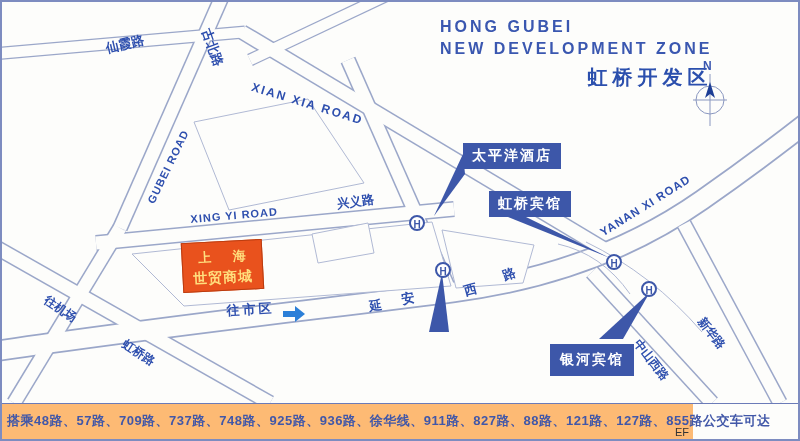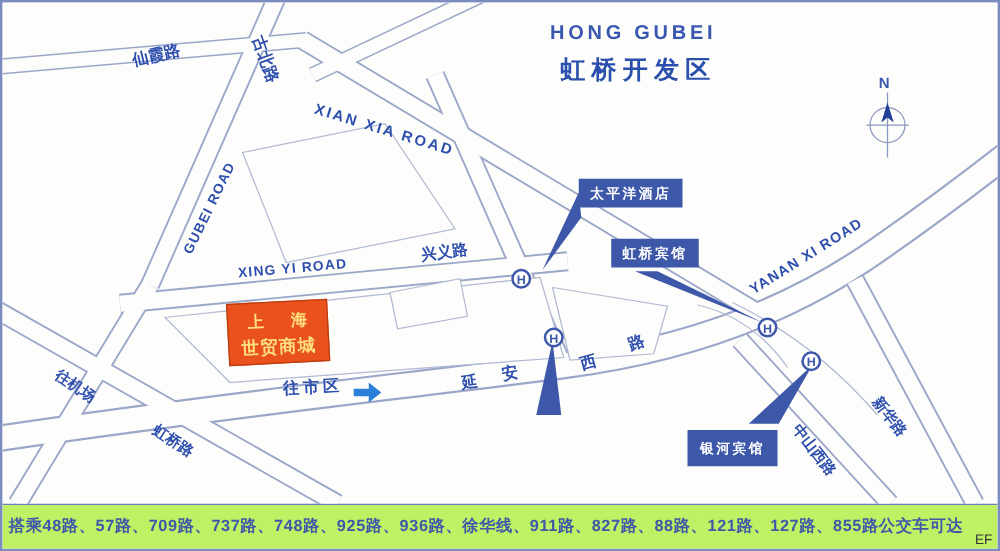--- a/index.html
+++ b/index.html
@@ -10,30 +10,30 @@
   .road-case.wide{stroke-width:22;}
   .road-case.narrow{stroke-width:13;}
   .road-fill{fill:none;stroke:#fdfdfb;stroke-width:13;stroke-linecap:butt;}
   .road-fill.wide{stroke-width:18.5;}
   .road-fill.narrow{stroke-width:10.5;}
   .block{fill:#fdfdfb;stroke:#b0b9d4;stroke-width:1;}
   .thinline{fill:none;stroke:#b0b9d4;stroke-width:1;}
   .wedge{fill:#3d57a9;}
   .cityarrow{fill:#2b7fd8;}
   .rlabel{position:absolute;color:#2e4fae;font-weight:bold;white-space:nowrap;transform-origin:left top;}
-  .hotel-label{position:absolute;background:#3d57a9;color:#ffffff;font-weight:bold;font-size:11px;letter-spacing:2px;padding:4px 9px;white-space:nowrap;}
+  .hotel-label{position:absolute;background:#3d57a9;color:#ffffff;font-weight:bold;font-size:14px;letter-spacing:2px;padding:4px 9px;white-space:nowrap;}
   .hmark{position:absolute;width:16px;height:16px;border:2px solid #3d57a9;border-radius:50%;background:#fff;color:#3d57a9;font-size:10px;font-weight:bold;line-height:16px;text-align:center;box-sizing:border-box;}
   .title-block{position:absolute;left:438px;top:14px;color:#3a57b0;}
   .title-en{font-size:16px;font-weight:bold;letter-spacing:3px;line-height:22px;white-space:nowrap;}
   .title-cn{font-size:20px;font-weight:bold;letter-spacing:5px;margin-top:4px;color:#2b4fad;white-space:nowrap;text-align:right;}
   .mart{position:absolute;left:180px;top:239px;width:79px;height:48px;background:#e9521d;border:1px solid #b93c10;transform:rotate(-3deg);color:#ffdf7e;font-weight:bold;text-align:center;}
   .mart .l1{font-size:13px;letter-spacing:9px;margin-top:6px;text-indent:9px;}
   .mart .l2{font-size:14px;letter-spacing:1px;margin-top:3px;}
   .compass-n{position:absolute;left:701px;top:57px;color:#3a57b0;font-size:12px;font-weight:bold;}
-  .footer{position:absolute;left:0;top:402px;width:796px;height:35px;background:#bef264;}
+  .footer{position:absolute;left:0;top:402px;width:691px;height:35px;background:#fdba74;}
   .bus-text{position:absolute;left:5px;top:8px;color:#4157a8;font-weight:bold;font-size:13px;letter-spacing:0.5px;white-space:nowrap;}
   .corner-mark{position:absolute;right:4px;bottom:1px;color:#333;font-size:11px;text-align:right;}
 </style>
 </head>
 <body>
 
 <div class="frame">
   <div class="map-area">
 
     <svg class="map-svg" width="796" height="401" viewBox="0 0 796 401">
@@ -87,20 +87,21 @@
       <g stroke="#8a97c0" fill="none">
         <circle cx="708" cy="98" r="14"></circle>
         <line x1="708" y1="72" x2="708" y2="124"></line>
         <line x1="691" y1="98" x2="725" y2="98"></line>
         <polygon points="708,80 703,96 708,92 713,96" fill="#1e3f96" stroke="none"></polygon>
       </g>
     </svg>
 
     <div class="title-block">
       <div class="title-en">HONG GUBEI</div>
+      <div class="title-en">NEW DEVELOPMENT ZONE</div>
       <div class="title-cn">虹桥开发区</div>
     </div>
     <span class="compass-n">N</span>
 
     <span class="rlabel" style="left:102px;top:38px;font-size:13px;transform:rotate(-13deg);">仙霞路</span>
     <span class="rlabel" style="left:212px;top:24px;font-size:13px;transform:rotate(70deg);">古北路</span>
     <span class="rlabel" style="left:143px;top:198px;font-size:11px;letter-spacing:1px;transform:rotate(-64deg);">GUBEI ROAD</span>
     <span class="rlabel" style="left:252px;top:78px;font-size:12px;letter-spacing:2px;transform:rotate(17deg);">XIAN XIA ROAD</span>
     <span class="rlabel" style="left:188px;top:211px;font-size:11px;letter-spacing:1px;transform:rotate(-5deg);">XING YI ROAD</span>
     <span class="rlabel" style="left:334px;top:194px;font-size:12.5px;transform:rotate(-7deg);">兴义路</span>

